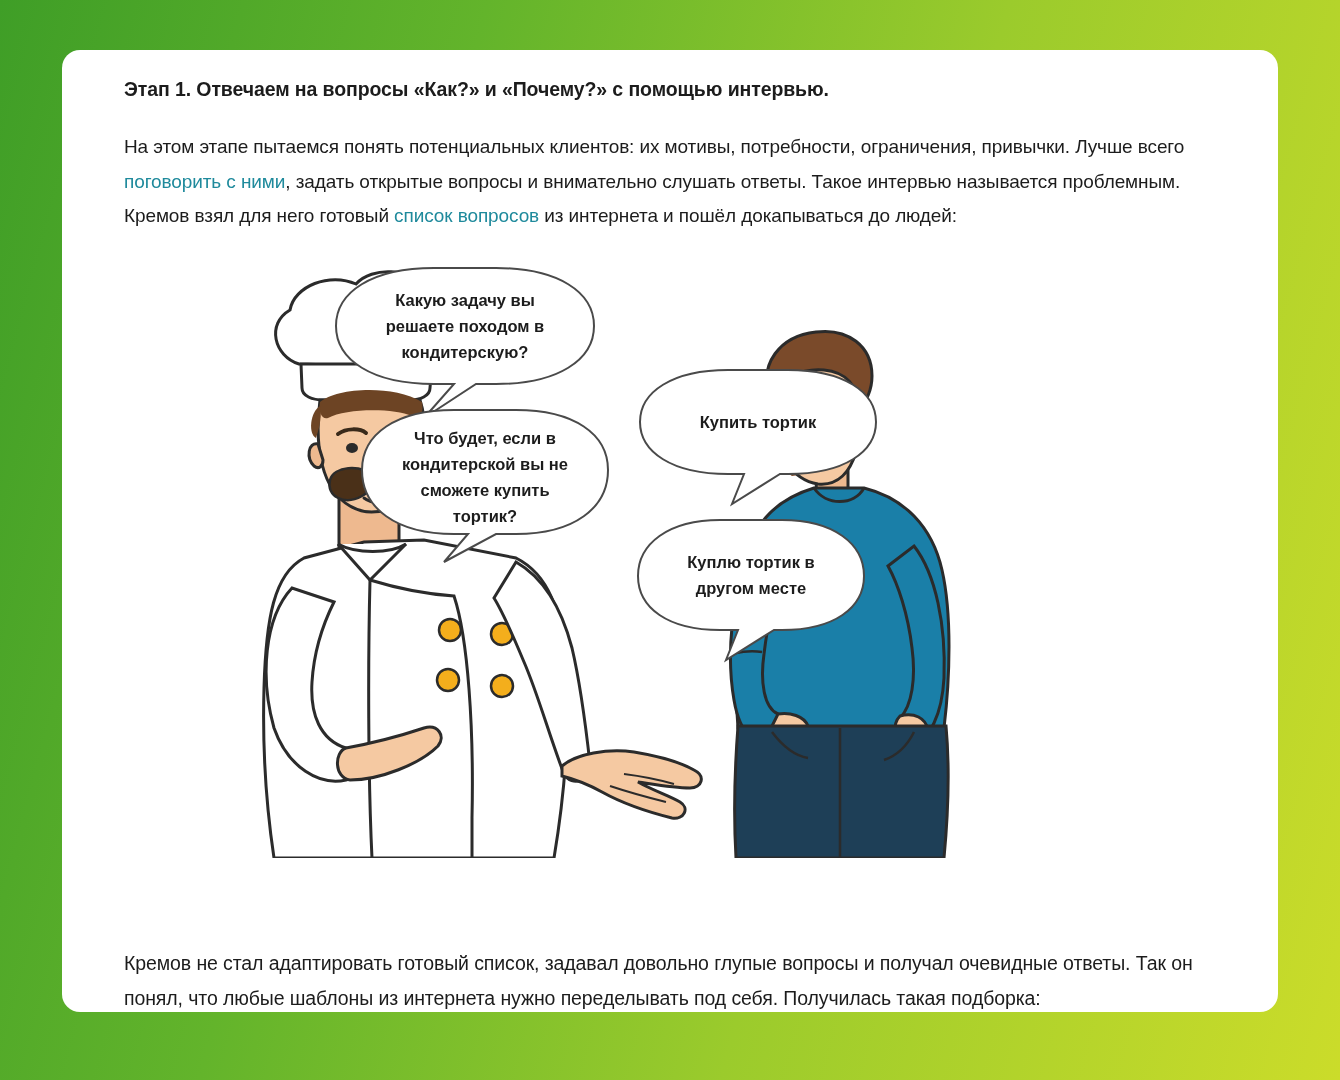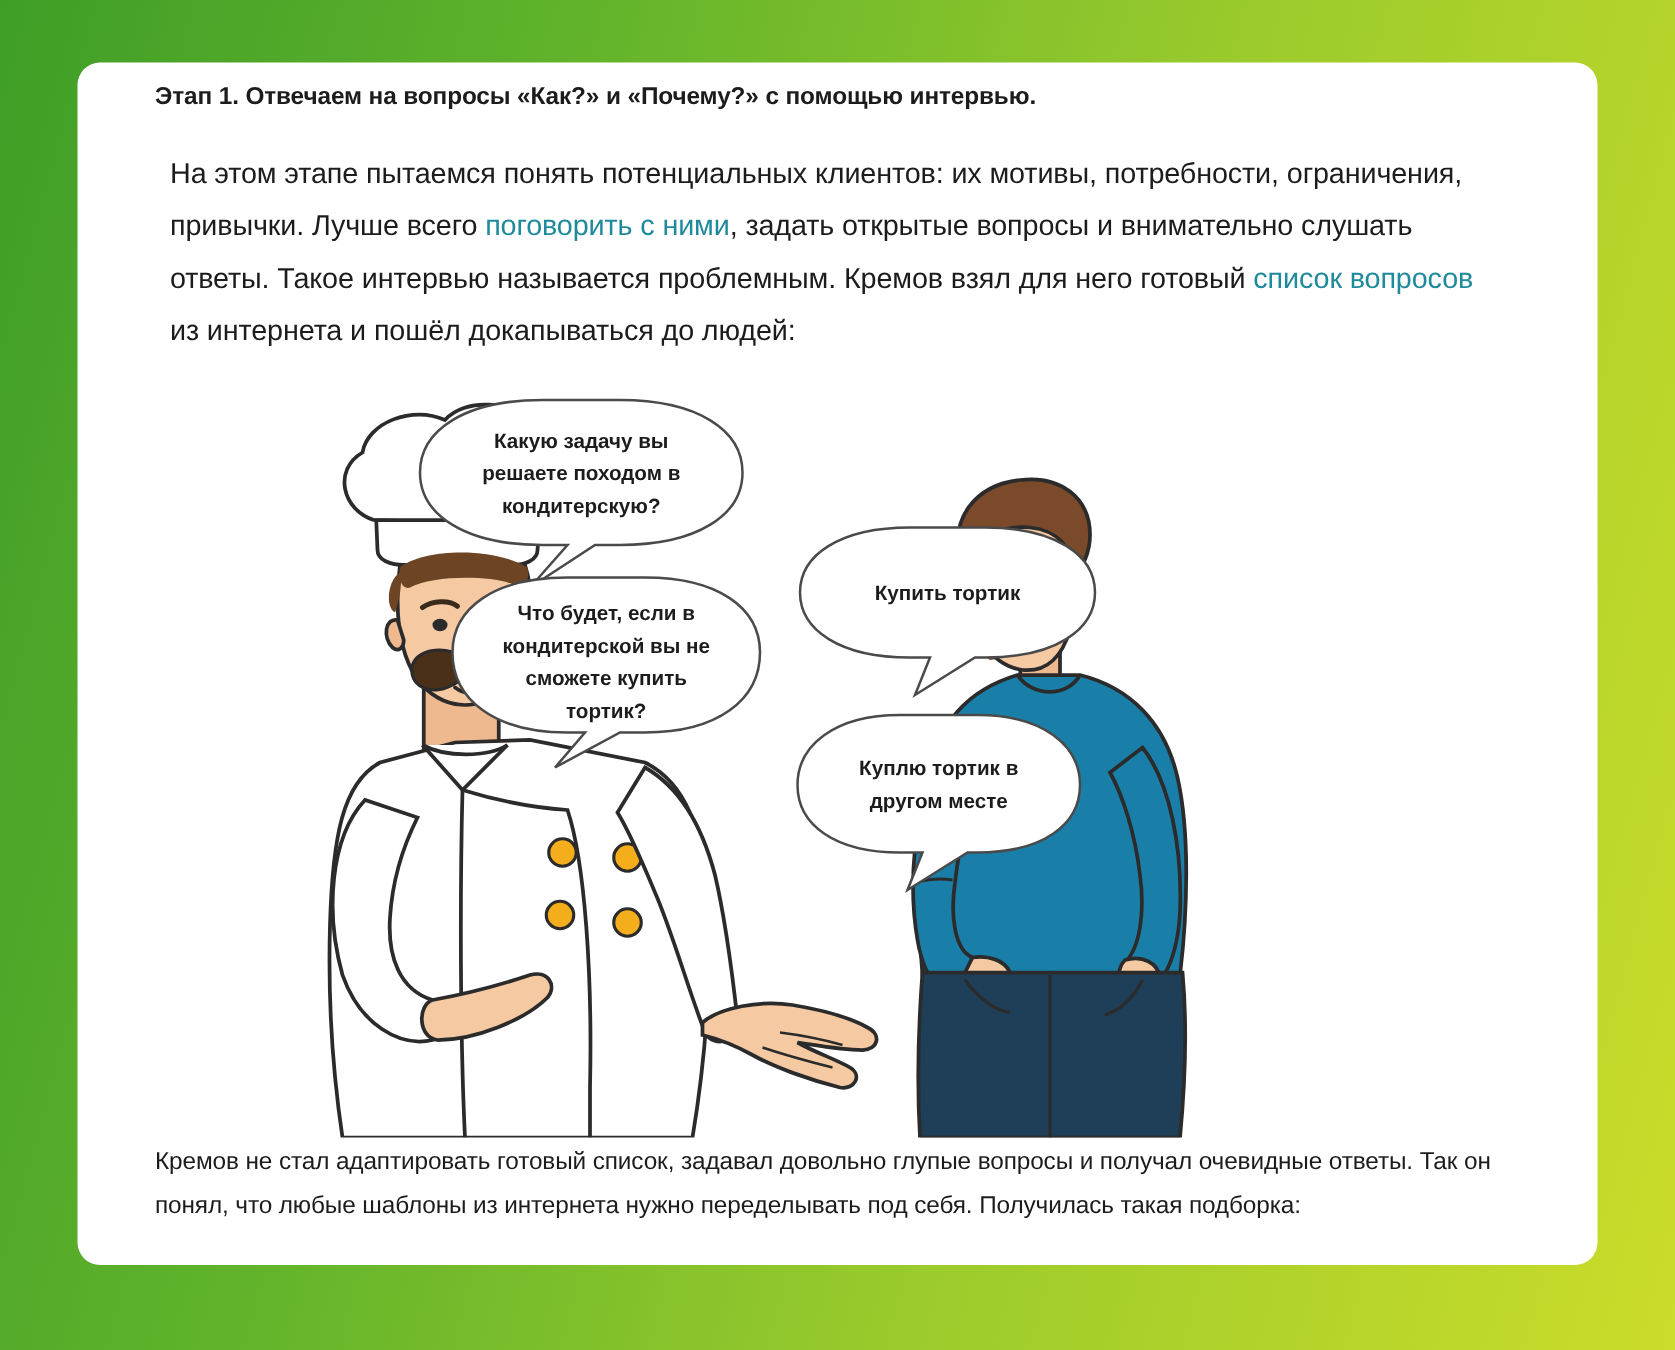--- a/index.html
+++ b/index.html
@@ -22,53 +22,53 @@
     position: absolute;
     left: 62px;
     top: 50px;
     width: 1216px;
     height: 962px;
     background: #ffffff;
     border-radius: 18px;
     overflow: hidden;
   }
   .card-inner {
-    padding: 14px 62px 0 62px;
+    padding: 26px 62px 0 62px;
     box-sizing: border-box;
   }
   .lead-title {
     font-size: 19.5px;
     font-weight: bold;
     color: #1c1c1c;
     letter-spacing: -0.1px;
     margin: 0 0 28px 0;
     line-height: 1.35;
   }
   .para {
-    font-size: 23px;
+    font-size: 19px;
     color: #1c1c1c;
     line-height: 1.82;
-    margin: 12px;
+    margin: 0;
     letter-spacing: -0.1px;
   }
   .para a {
     color: #1f8a9c;
     text-decoration: none;
   }
   .illustration-wrap {
     position: relative;
     width: 100%;
     height: 600px;
     margin-top: 24px;
     font-weight: bold;
   }
   .closing {
     position: absolute;
     left: 62px;
-    top: 862px;
+    top: 896px;
     width: 1100px;
     font-size: 19.5px;
     color: #1c1c1c;
     line-height: 1.82;
     letter-spacing: -0.1px;
   }
   svg.scene {
     position: absolute;
     left: 0;
     top: 0;

